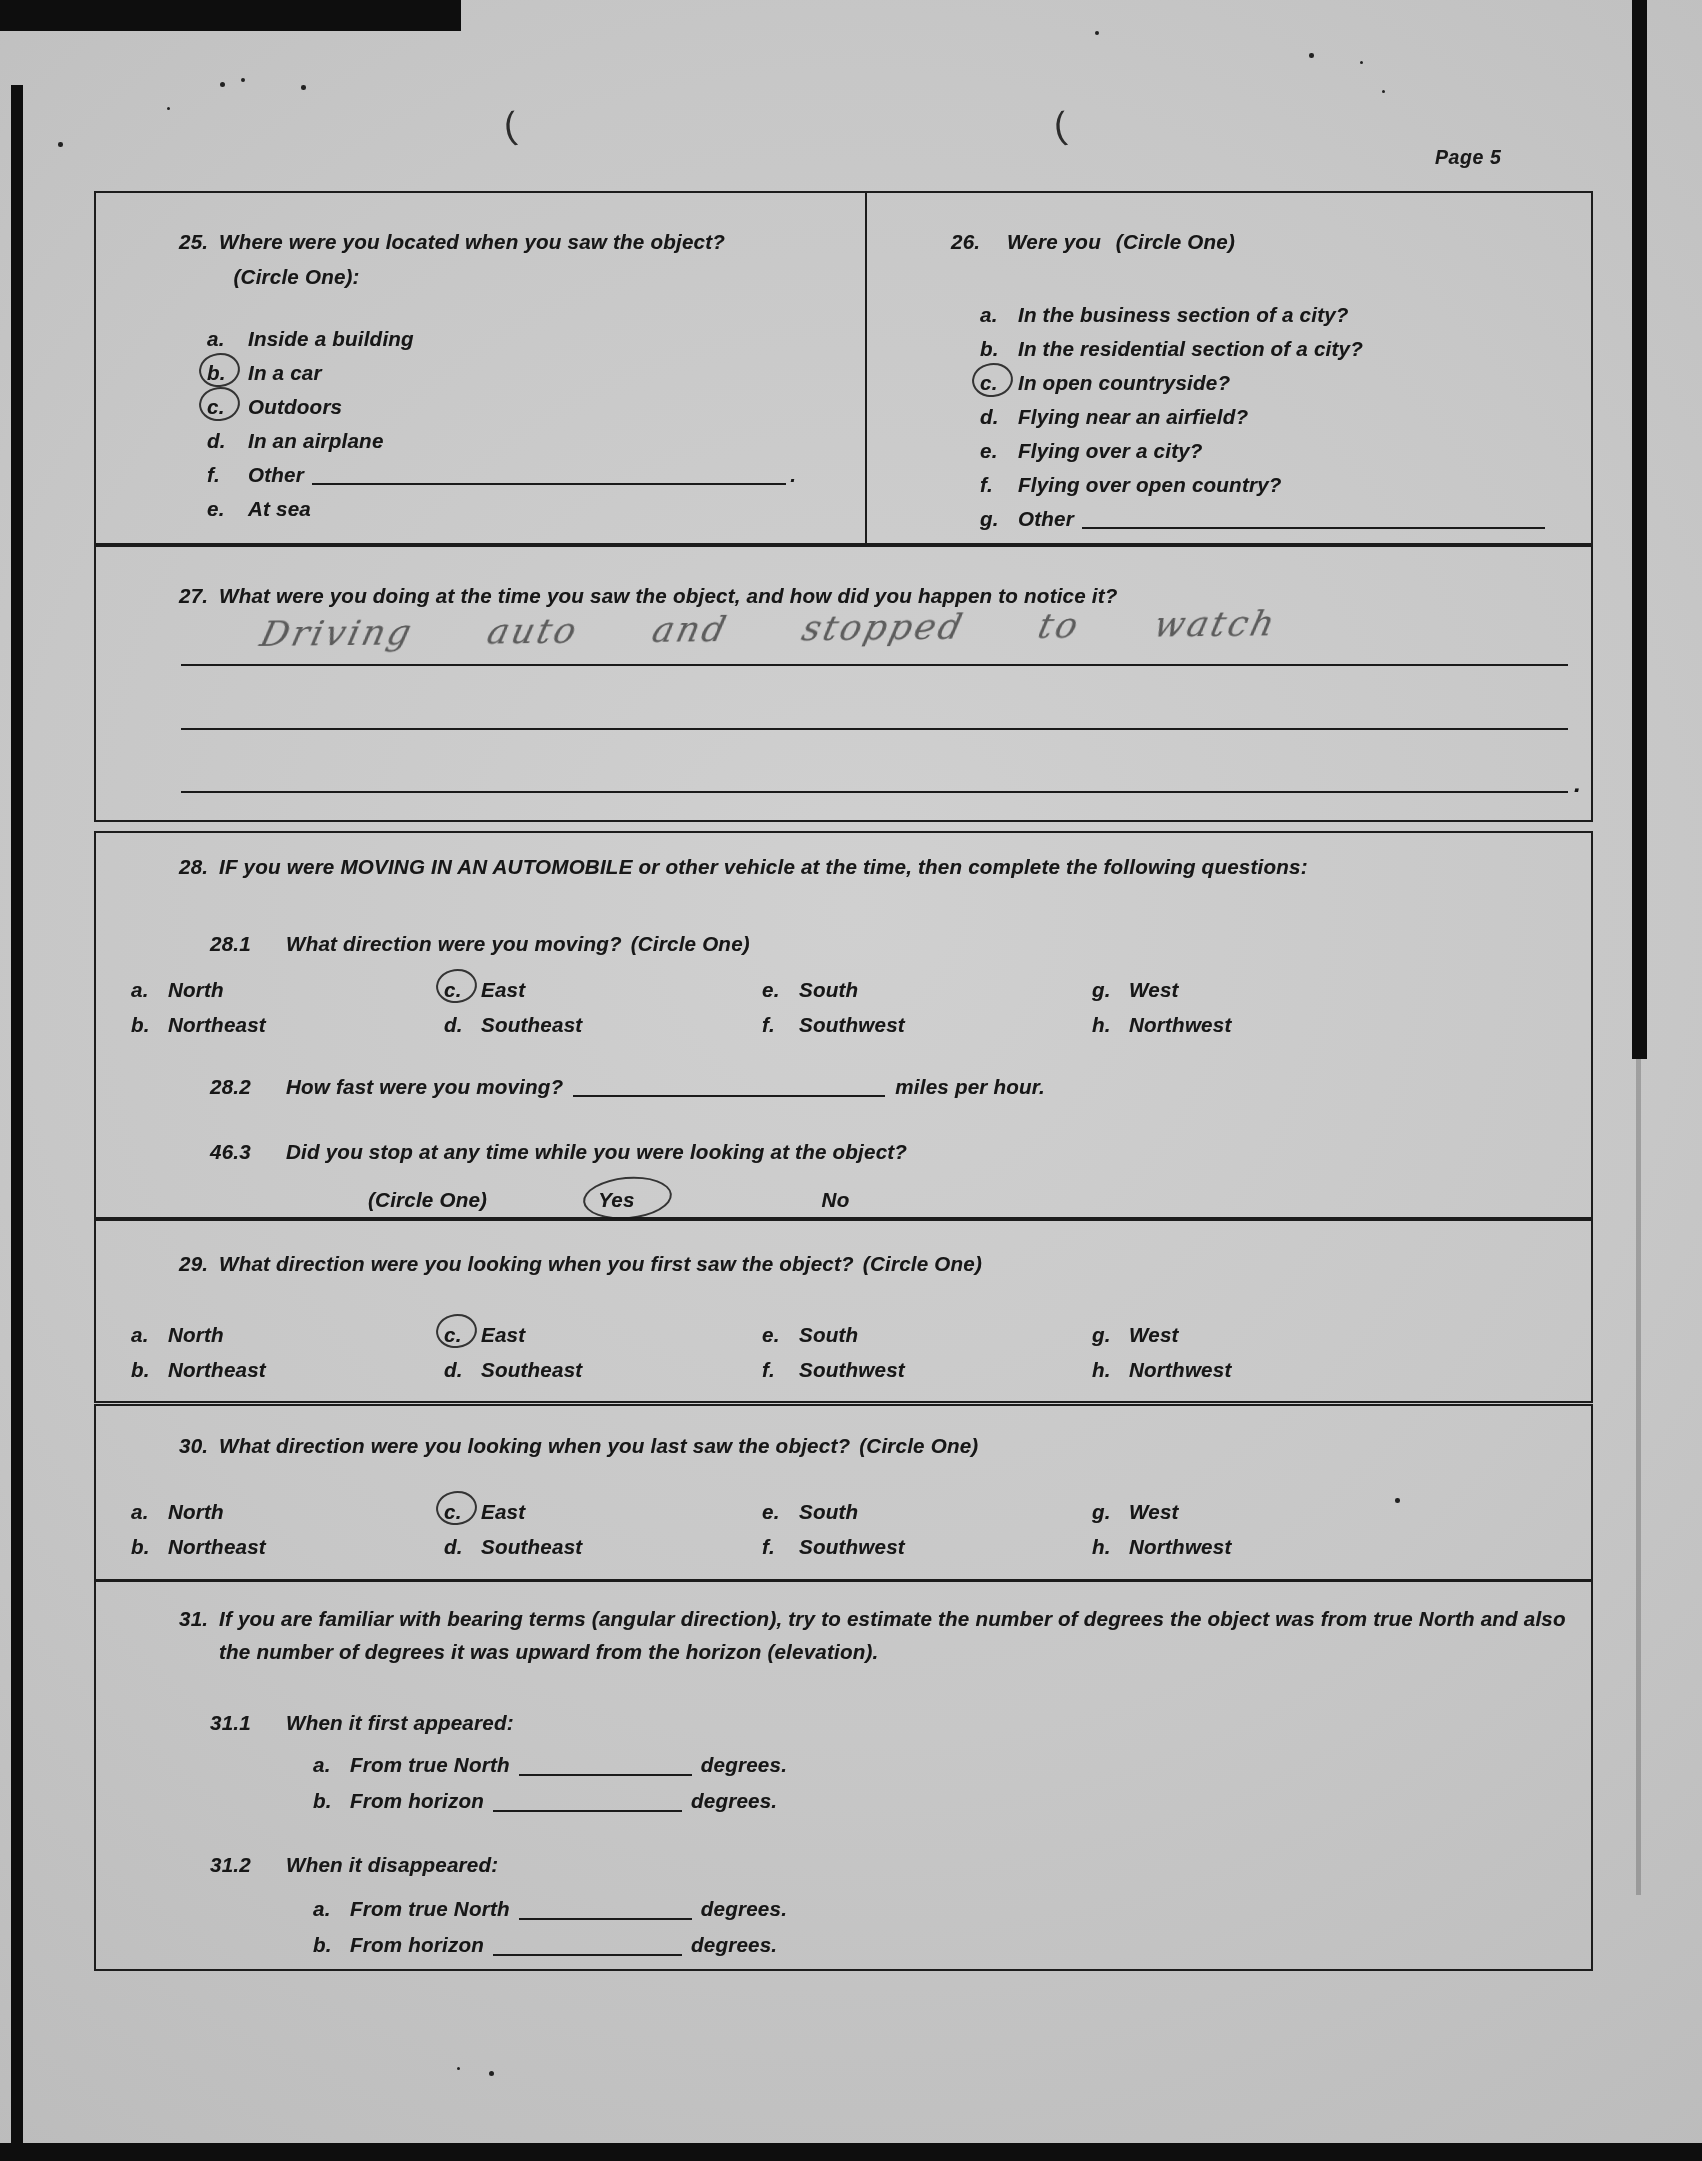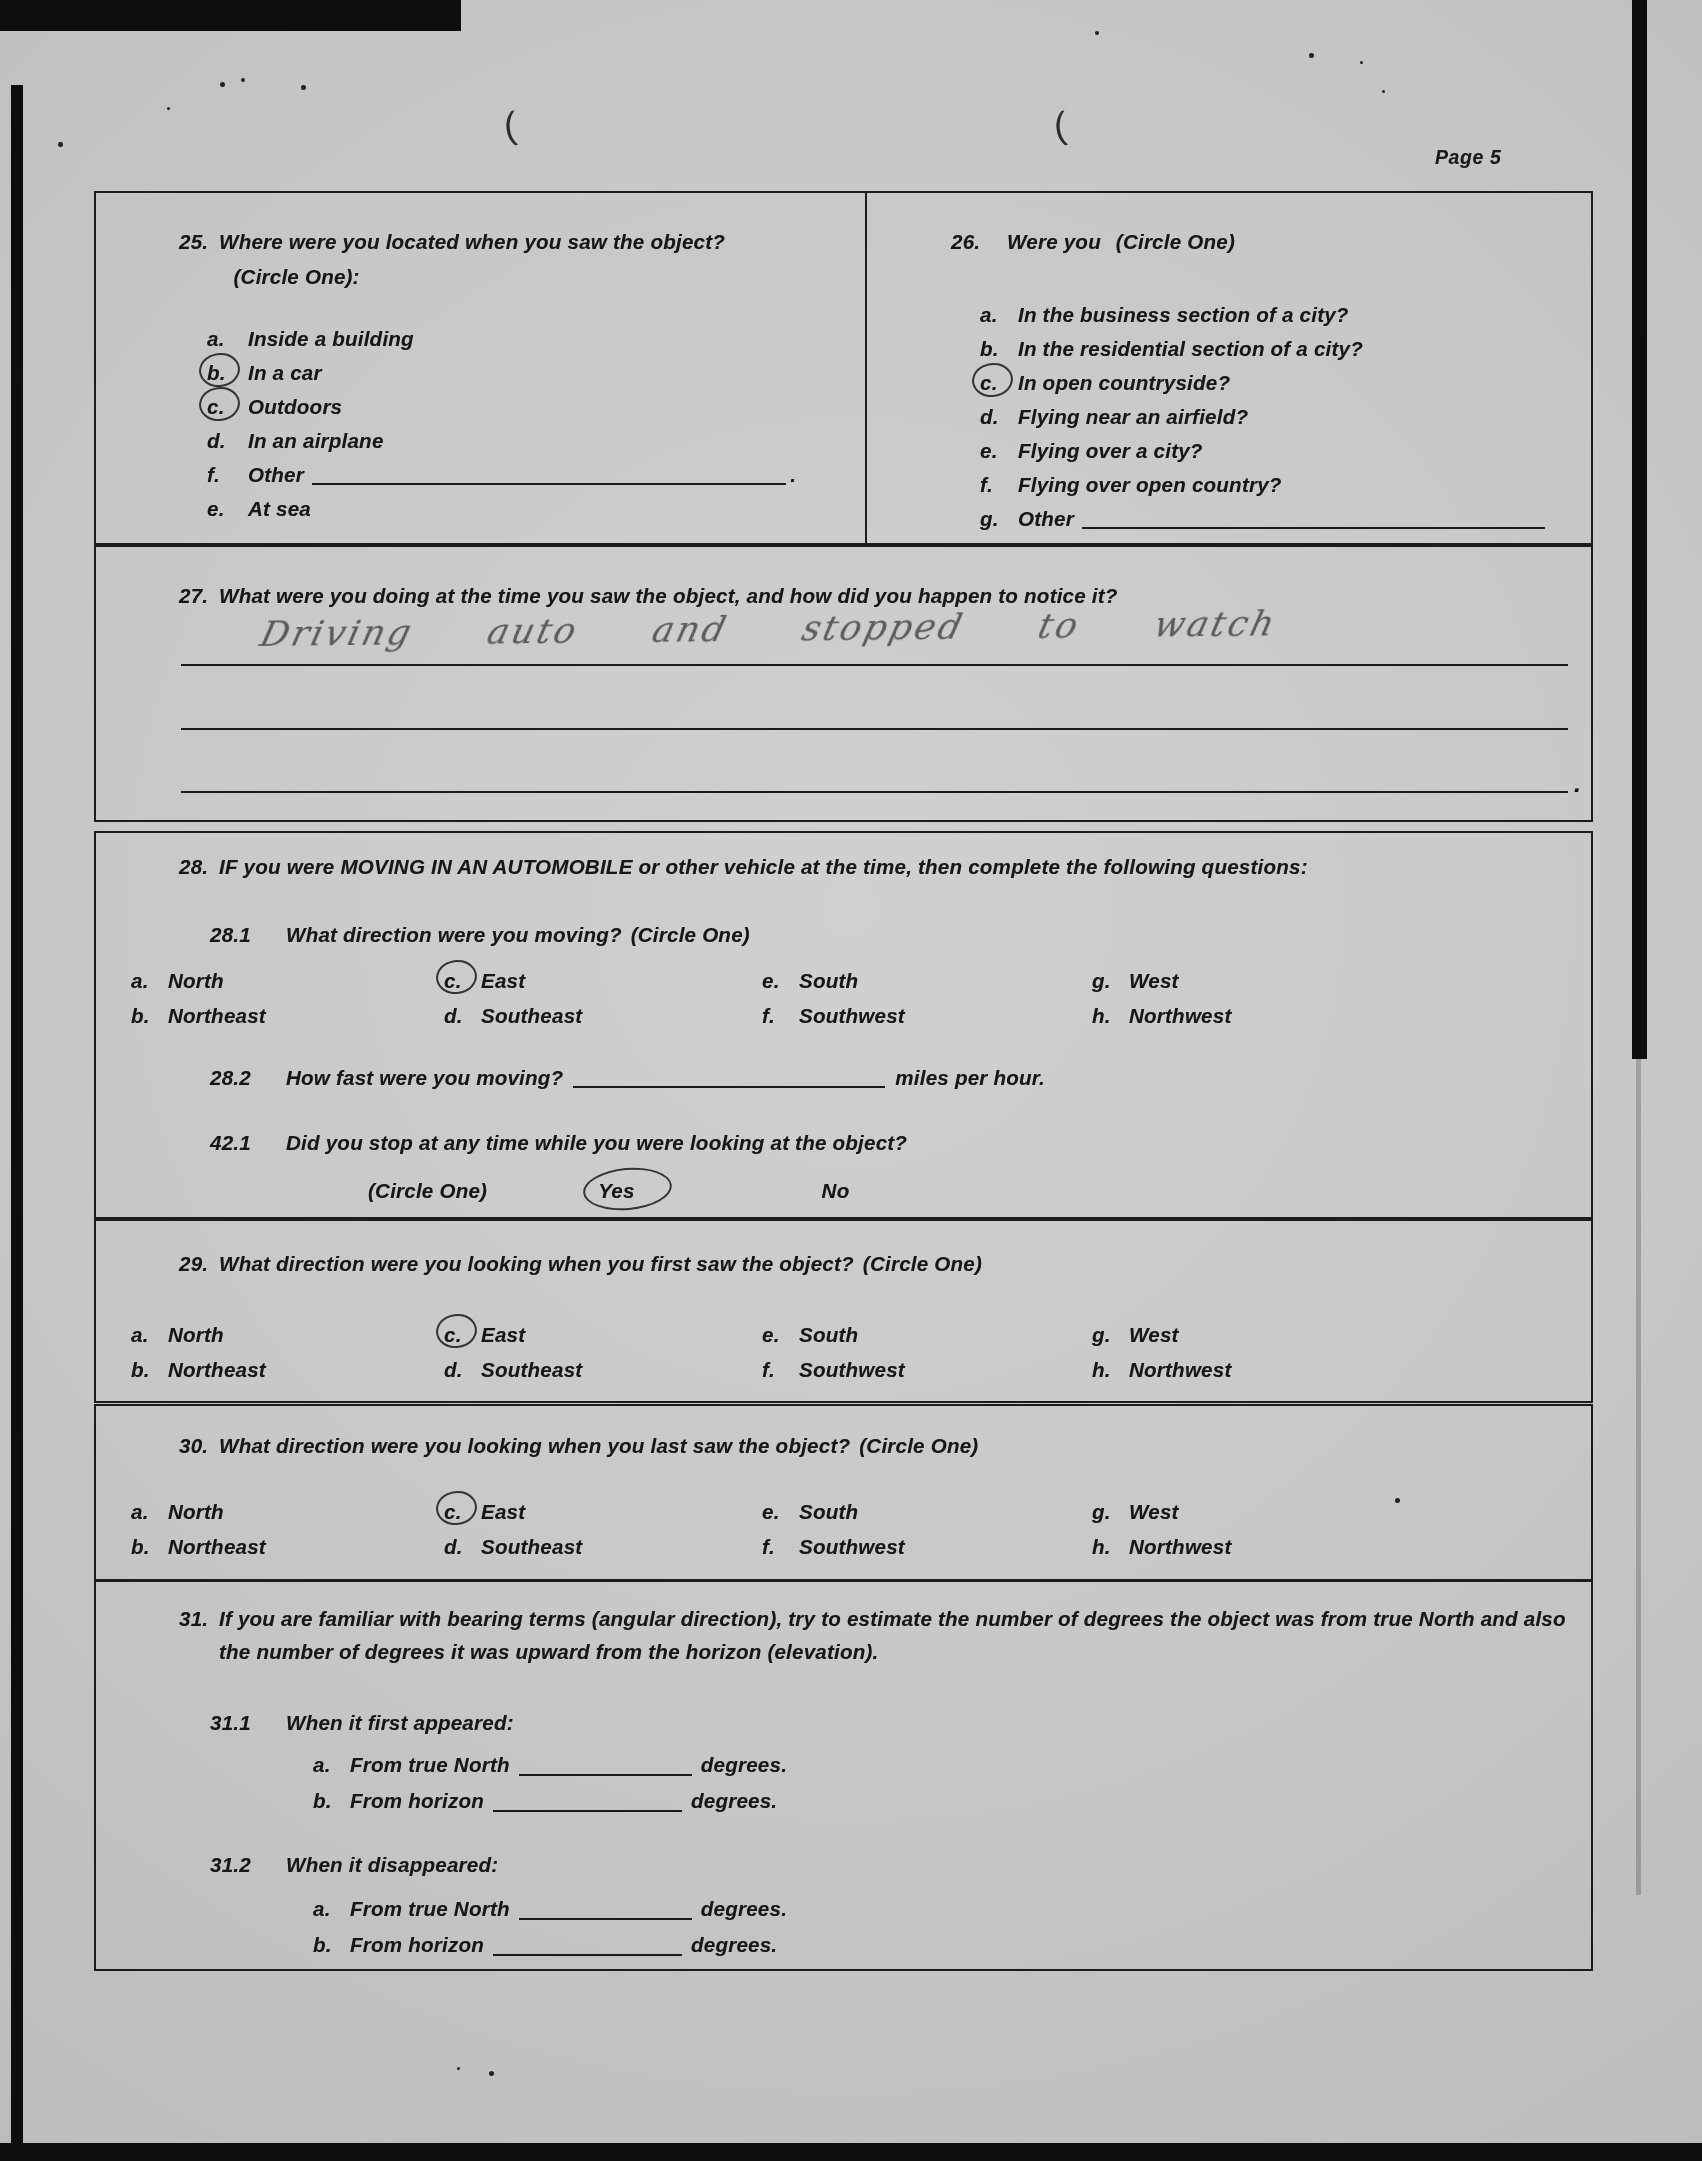--- a/index.html
+++ b/index.html
@@ -148,21 +148,21 @@
   <div class="rule" style="top:244px;"></div>
   <span class="rule-period">.</span>
 </section>
 
 <section class="box" style="top:831px;height:388px;padding-top:16px;">
   <div class="qhead">
     <span class="qnum">28.</span>
     <div class="qtext">IF you were MOVING IN AN AUTOMOBILE or other vehicle at the time, then complete the following questions:</div>
   </div>
 
-  <div class="subhead" style="margin-top:33px;">
+  <div class="subhead" style="margin-top:42px;">
     <span class="subnum">28.1</span><span>What direction were you moving?</span><span class="inote">(Circle One)</span>
   </div>
   <div class="dir-grid" style="margin-top:11px;">
     <div class="dir-row">
       <div class="dc1"><span class="ltr">a.</span><span>North</span></div>
       <div class="dc2"><span class="ltr circ">c.</span><span>East</span></div>
       <div class="dc3"><span class="ltr">e.</span><span>South</span></div>
       <div class="dc4"><span class="ltr">g.</span><span>West</span></div>
     </div>
     <div class="dir-row">
@@ -171,21 +171,21 @@
       <div class="dc3"><span class="ltr">f.</span><span>Southwest</span></div>
       <div class="dc4"><span class="ltr">h.</span><span>Northwest</span></div>
     </div>
   </div>
 
   <div class="subhead" style="margin-top:27px;">
     <span class="subnum">28.2</span><span>How fast were you moving?</span><span class="blank" style="width:312px;margin-left:10px;"></span><span style="margin-left:10px;">miles per hour.</span>
   </div>
 
   <div class="subhead" style="margin-top:30px;">
-    <span class="subnum">42.1</span><span>Did you stop at any time while you were looking at the object?</span>
+    <span class="subnum">46.3</span><span>Did you stop at any time while you were looking at the object?</span>
   </div>
   <div class="yesno" style="margin-top:13.4px;">
     <span>(Circle One)</span><span class="circ-yes" style="margin-left:111px;">Yes</span><span style="margin-left:187px;">No</span>
   </div>
 </section>
 
 <section class="box" style="top:1219px;height:184px;padding-top:25px;">
   <div class="qhead">
     <span class="qnum">29.</span>
     <div class="qtext"><span>What direction were you looking when you first saw the object?</span><span class="inote">(Circle One)</span></div>

